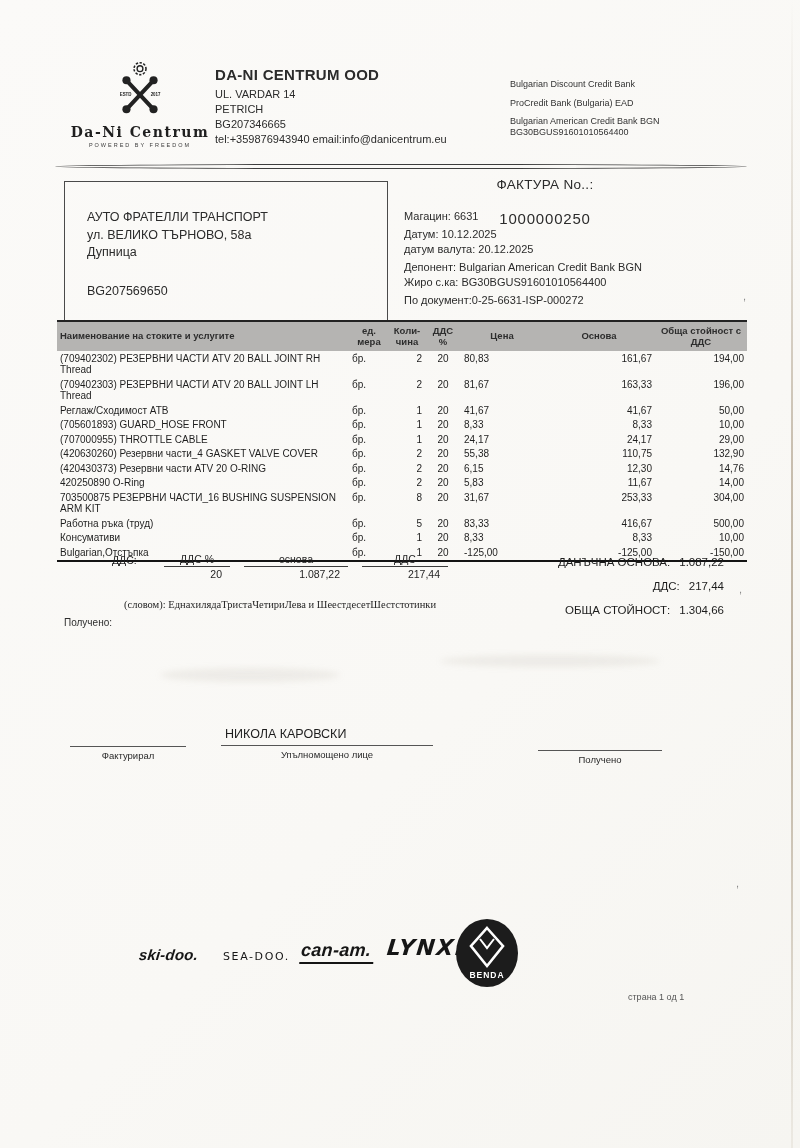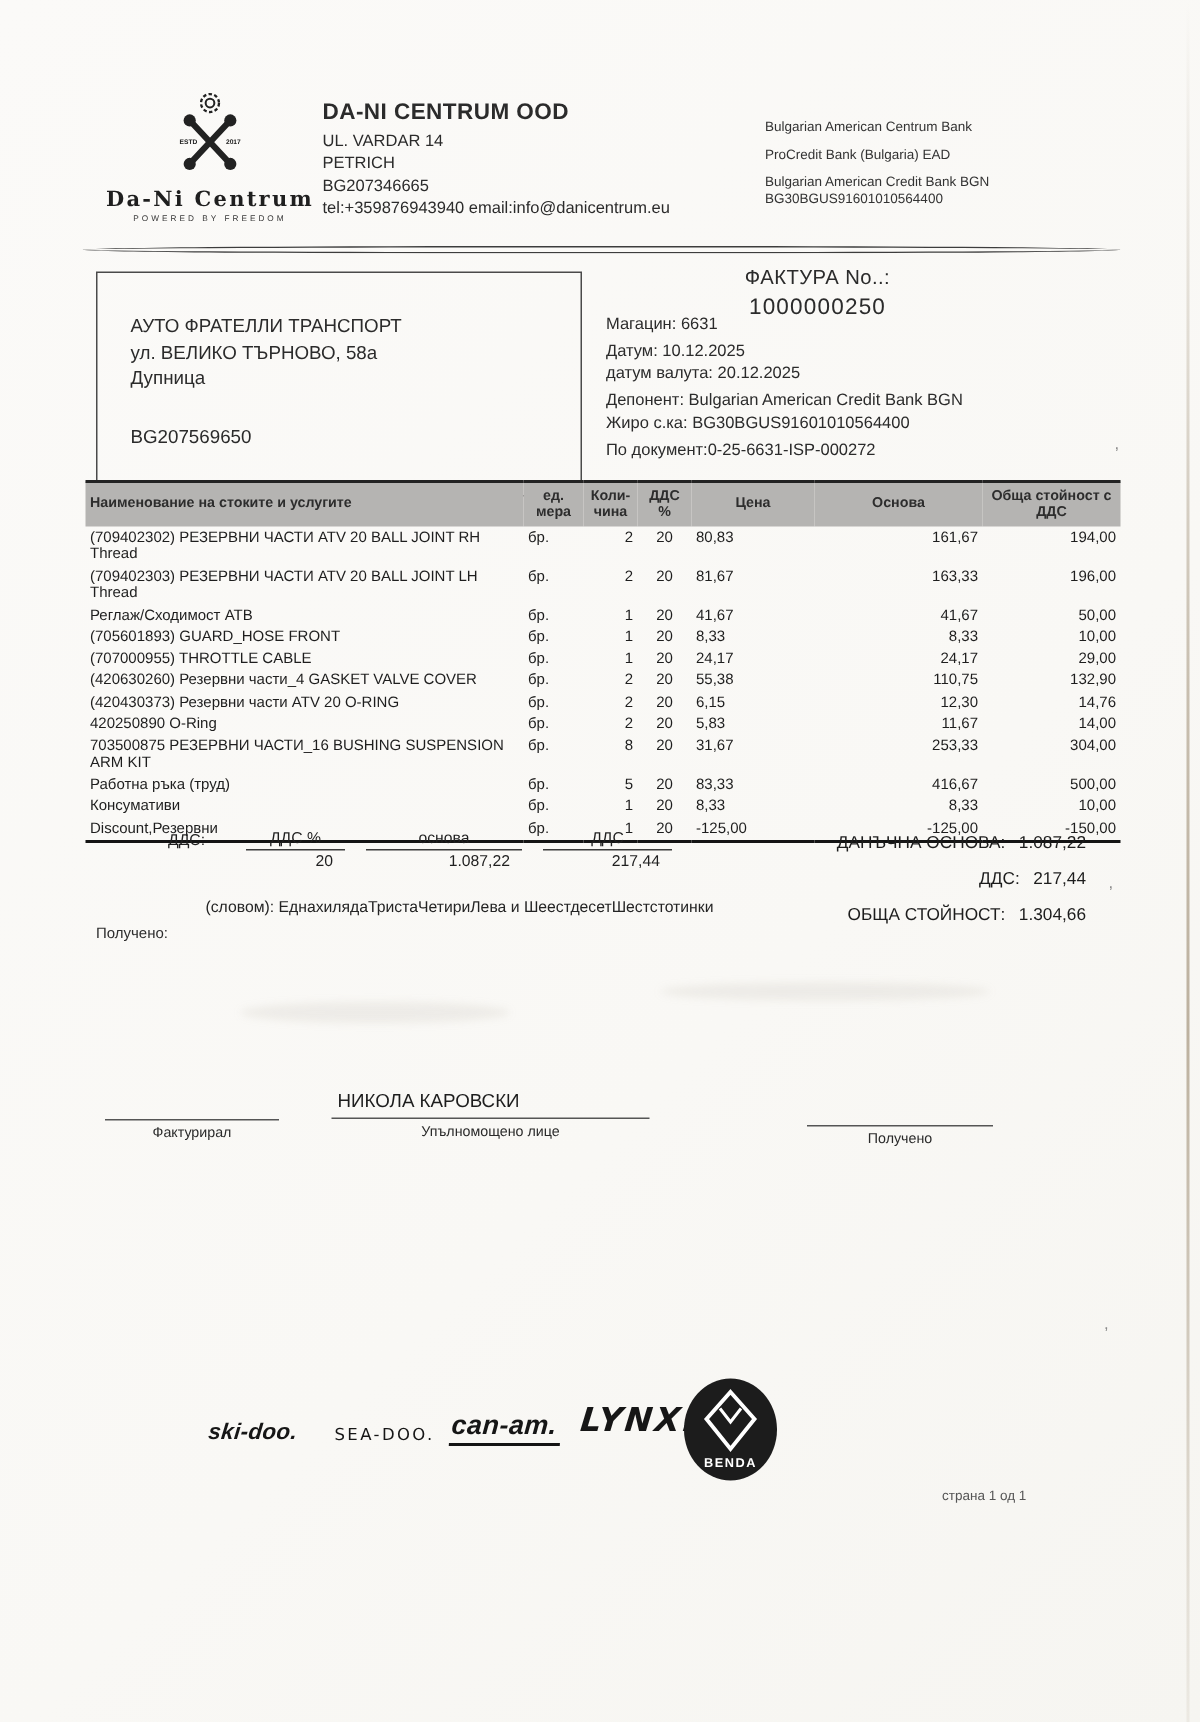--- a/index.html
+++ b/index.html
@@ -21,21 +21,21 @@
   .bank-item{margin-bottom:8px;line-height:10.5px;}
   .rule-double{position:absolute;left:55px;top:164px;width:692px;height:3px;
         border-top:1.5px solid #3d3d3d;border-bottom:1px solid #3d3d3d;border-radius:50%/3px;}
 
   
   .customer-box{position:absolute;left:64px;top:181px;width:324px;height:150px;border:1.5px solid #4a4a4a;
         box-sizing:border-box;padding:27px 10px 0 22px;font-size:12.5px;line-height:17.5px;}
   .customer-vat{margin-top:21px;}
   .invoice-head{position:absolute;left:430px;top:177px;width:230px;text-align:center;}
   .invoice-title{font-size:13.5px;letter-spacing:.3px;}
-  .invoice-number{font-size:15px;letter-spacing:.8px;margin-top:4px;}
+  .invoice-number{font-size:15px;letter-spacing:.8px;margin-top:18px;}
   .invoice-meta{position:absolute;left:404px;top:210px;width:345px;font-size:11px;line-height:13.5px;}
   .meta-row{margin-bottom:2px;}
   .gap4{margin-top:4px;}
 
   
   .items{position:absolute;left:57px;top:320px;width:690px;}
   table{border-collapse:collapse;width:690px;table-layout:fixed;font-size:10px;color:#1e1e1e;
         border-bottom:2.5px solid #141414;}
   thead th{background:#b5b4b2;border-top:2.5px solid #232323;font-weight:bold;font-size:9.5px;color:#2d2d2d;
         padding:4px 3px;line-height:10.5px;vertical-align:middle;}
@@ -52,21 +52,21 @@
   
   .vat-summary{position:absolute;left:112px;top:553px;display:flex;font-size:10.5px;color:#1f1f1f;}
   .vat-label{width:52px;padding-top:1px;}
   .vat-col{margin-right:14px;}
   .vat-col .hd{border-bottom:1.2px solid #3a3a3a;text-align:center;padding:0 6px 1px 6px;}
   .vat-col .vl{text-align:right;padding:1px 8px 0 0;}
   .w72{width:66px;} .w110{width:104px;} .w92{width:86px;}
   .totals-right{position:absolute;right:76px;top:556px;text-align:right;font-size:11.5px;font-weight:normal;color:#1c1c1c;}
   .tr-row{margin-bottom:12px;white-space:nowrap;}
   .tr-row .lbl{margin-right:9px;}
-  .inwords{position:absolute;left:137px;top:599px;font-size:10.5px;color:#242424;}
+  .inwords{position:absolute;left:124px;top:599px;font-size:10.5px;color:#242424;font-family:Liberation Serif, serif;}
   .note{position:absolute;left:64px;top:617px;font-size:10px;color:#2e2e2e;}
 
   
   .sig{position:absolute;text-align:center;font-size:9.5px;color:#2a2a2a;}
   .sig .line{border-bottom:1.3px solid #555;height:15px;}
   .sig .lbl{padding-top:3px;}
   .sig-name{font-size:12.5px;text-align:left;padding-left:4px;height:15px;color:#1d1d1d;}
   .sig1{left:70px;top:731px;width:116px;}
   .sig2{left:221px;top:727px;width:212px;}
   .sig2 .line{height:3px;}
@@ -118,21 +118,21 @@
 
   <div class="company-block">
     <div class="company-name">DA-NI CENTRUM OOD</div>
     <div class="company-line">UL. VARDAR 14</div>
     <div class="company-line">PETRICH</div>
     <div class="company-line">BG207346665</div>
     <div class="company-line">tel:+359876943940  email:info@danicentrum.eu</div>
   </div>
 
   <div class="bank-block">
-    <div class="bank-item">Bulgarian American Centrum Bank</div>
+    <div class="bank-item">Bulgarian Discount Credit Bank</div>
     <div class="bank-item">ProCredit Bank (Bulgaria) EAD</div>
     <div class="bank-item">
       <div>Bulgarian American Credit Bank BGN</div>
       <div>BG30BGUS91601010564400</div>
     </div>
   </div>
 
   <div class="rule-double"></div>
 
   <div class="customer-box">
@@ -272,21 +272,21 @@
         <tr>
             <td class="c-name">Консумативи</td>
             <td class="c-unit">бр.</td>
             <td class="c-qty">1</td>
             <td class="c-vat">20</td>
             <td class="c-price">8,33</td>
             <td class="c-base">8,33</td>
             <td class="c-total">10,00</td>
           </tr>
         <tr>
-            <td class="c-name">Discount,Резервни</td>
+            <td class="c-name">Bulgarian,Отстъпка</td>
             <td class="c-unit">бр.</td>
             <td class="c-qty">1</td>
             <td class="c-vat">20</td>
             <td class="c-price">-125,00</td>
             <td class="c-base">-125,00</td>
             <td class="c-total">-150,00</td>
           </tr>
       </tbody>
     </table>
   </div>

